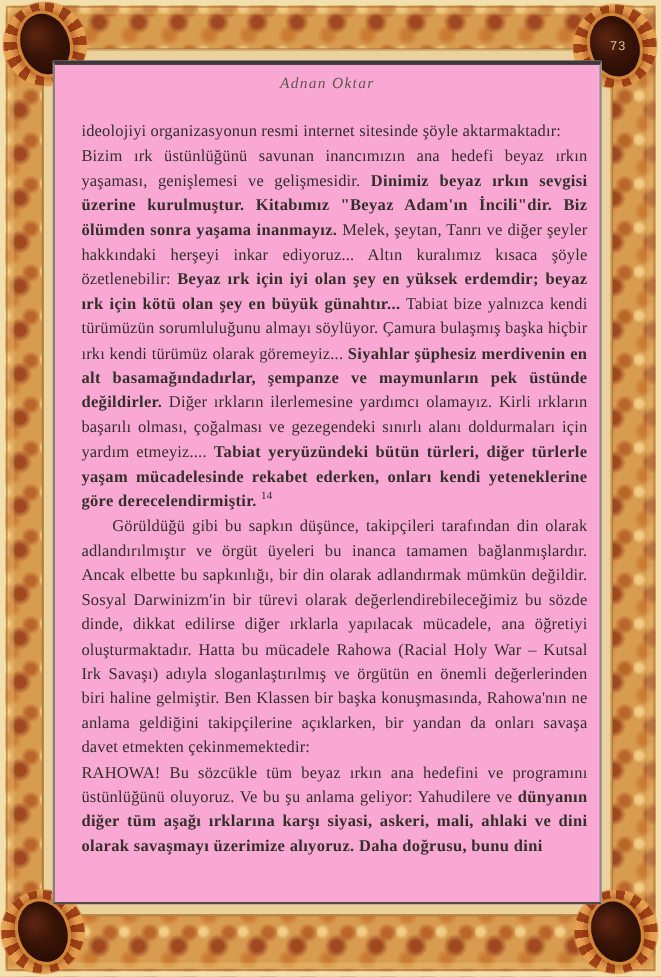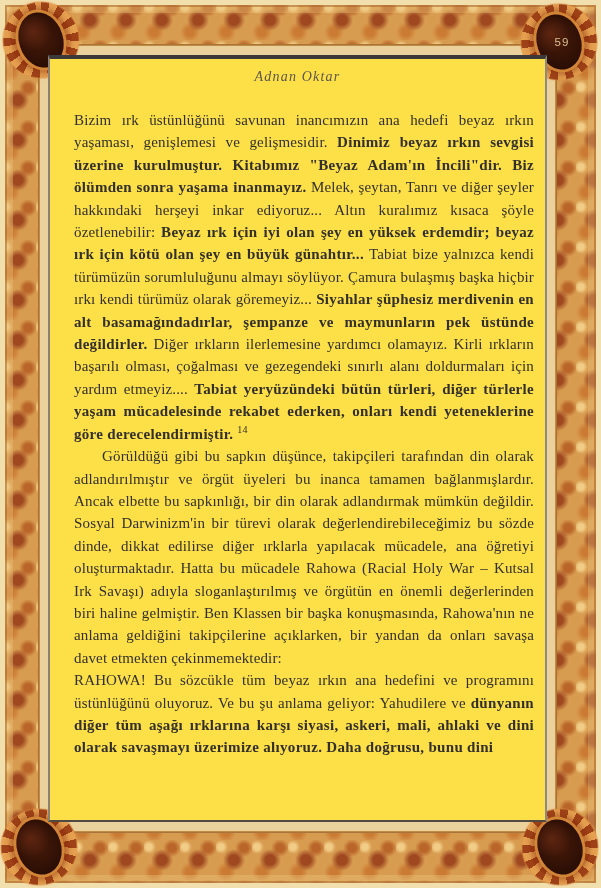--- a/index.html
+++ b/index.html
@@ -57,21 +57,21 @@
 
   .page-number{
     position:absolute;left:540px;top:36px;width:44px;text-align:center;
     font-family:"Liberation Sans", sans-serif;
     font-size:11.5px;color:#d9bf92;z-index:5;letter-spacing:1px;
   }
 
   
   .page{
     position:absolute;left:48px;top:55px;right:54px;bottom:66px;
-    background:#fde047;
+    background:#f9a8d4;
     border-top:4px solid #3b393a;
     border-left:2px solid #8a8077;
     border-right:2px solid #8e8b86;
     border-bottom:2px solid #514a43;
     box-sizing:border-box;
   }
   .running-header{
     position:absolute;top:10px;left:0;right:0;
     text-align:center;
     font-style:italic;font-size:14px;letter-spacing:1.2px;
@@ -101,22 +101,23 @@
 <div class="rosette tr">
     <div class="oval"></div>
   </div>
 <div class="rosette bl">
     <div class="oval"></div>
   </div>
 <div class="rosette br">
     <div class="oval"></div>
   </div>
 
-<div class="page-number">59</div>
+<div class="page-number">73</div>
 
 <div class="page">
   <div class="running-header">Adnan Oktar</div>
   <div class="body-text">
+    <p><span>ideolojiyi organizasyonun resmi internet sitesinde şöyle aktarmaktadır:</span></p>
     <p class="quote"><span>Bizim ırk üstünlüğünü savunan inancımızın ana hedefi beyaz ırkın yaşaması, genişlemesi ve gelişmesidir. </span><span class="b">Dinimiz beyaz ırkın sevgisi üzerine kurulmuştur. Kitabımız "Beyaz Adam'ın İncili"dir. Biz ölümden sonra yaşama inanmayız.</span><span> Melek, şeytan, Tanrı ve diğer şeyler hakkındaki herşeyi inkar ediyoruz... Altın kuralımız kısaca şöyle özetlenebilir: </span><span class="b">Beyaz ırk için iyi olan şey en yüksek erdemdir; beyaz ırk için kötü olan şey en büyük günahtır...</span><span> Tabiat bize yalnızca kendi türümüzün sorumluluğunu almayı söylüyor. Çamura bulaşmış başka hiçbir ırkı kendi türümüz olarak göremeyiz... </span><span class="b">Siyahlar şüphesiz merdivenin en alt basamağındadırlar, şempanze ve maymunların pek üstünde değildirler.</span><span> Diğer ırkların ilerlemesine yardımcı olamayız. Kirli ırkların başarılı olması, çoğalması ve gezegendeki sınırlı alanı doldurmaları için yardım etmeyiz.... </span><span class="b">Tabiat yeryüzündeki bütün türleri, diğer türlerle yaşam mücadelesinde rekabet ederken, onları kendi yeteneklerine göre derecelendirmiştir.</span><span> </span><sup>14</sup></p>
     <p class="indent"><span>Görüldüğü gibi bu sapkın düşünce, takipçileri tarafından din olarak adlandırılmıştır ve örgüt üyeleri bu inanca tamamen bağlanmışlardır. Ancak elbette bu sapkınlığı, bir din olarak adlandırmak mümkün değildir. Sosyal Darwinizm'in bir türevi olarak değerlendirebileceğimiz bu sözde dinde, dikkat edilirse diğer ırklarla yapılacak mücadele, ana öğretiyi oluşturmaktadır. Hatta bu mücadele Rahowa (Racial Holy War – Kutsal Irk Savaşı) adıyla sloganlaştırılmış ve örgütün en önemli değerlerinden biri haline gelmiştir. Ben Klassen bir başka konuşmasında, Rahowa'nın ne anlama geldiğini takipçilerine açıklarken, bir yandan da onları savaşa davet etmekten çekinmemektedir:</span></p>
     <p class="quote"><span>RAHOWA! Bu sözcükle tüm beyaz ırkın ana hedefini ve programını üstünlüğünü oluyoruz. Ve bu şu anlama geliyor: Yahudilere ve </span><span class="b">dünyanın diğer tüm aşağı ırklarına karşı siyasi, askeri, mali, ahlaki ve dini olarak savaşmayı üzerimize alıyoruz. Daha doğrusu, bunu dini</span></p>
   </div>
 </div>
 
 </body></html>

